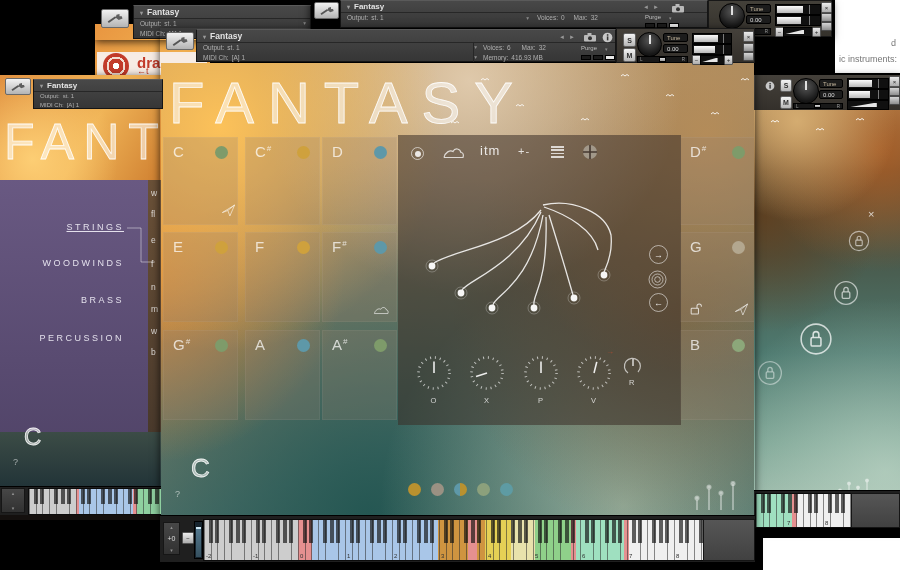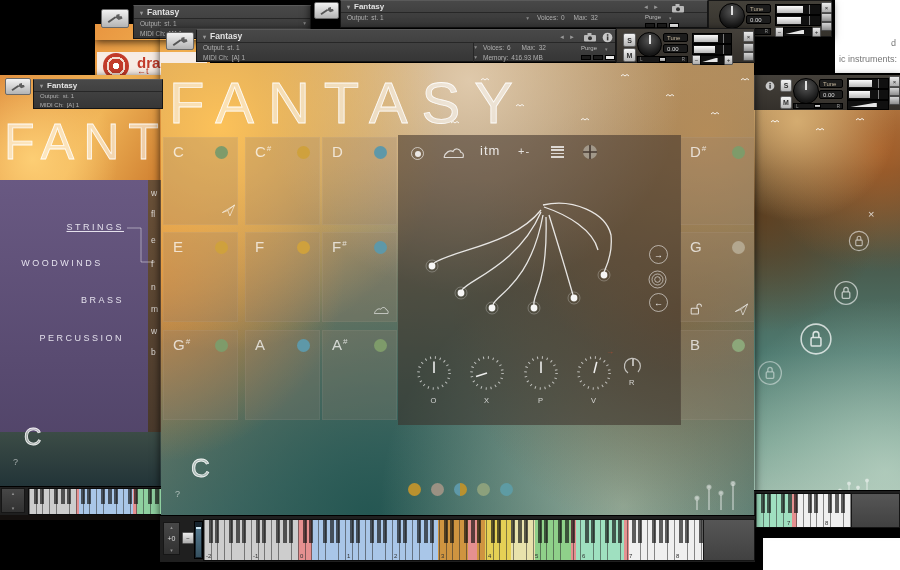--- a/index.html
+++ b/index.html
@@ -229,21 +229,21 @@
     <div class="art" style="left:0;top:0;width:163px;height:105px;background:
            radial-gradient(circle at 20% 80%,rgba(255,210,120,0.9),transparent 55%),
            linear-gradient(120deg,#e09040,#f0b457 55%,#cf7f30);">
       <span class="thin" style="position:absolute;left:4px;top:38px;font-size:50px;font-weight:100;letter-spacing:9px;white-space:nowrap;">FANTASY</span>
     </div>
 
     <div class="abs" style="left:0;top:105px;width:163px;height:252px;background:linear-gradient(rgba(112,95,140,0.92),rgba(88,74,114,0.92));"></div>
     <div class="abs" style="left:148px;top:105px;width:15px;height:252px;background:linear-gradient(#6b5138,#4a3a2c);"></div>
     <div id="lw-menu" class="abs" style="left:0;top:0;width:163px;height:445px;">
         <div class="menu-item" style="top: 147px; text-decoration: underline;">STRINGS</div>
-        <div class="menu-item" style="top: 183px; text-align: center;">WOODWINDS</div>
+        <div class="menu-item" style="top: 183px;">WOODWINDS</div>
         <div class="menu-item" style="top: 220px;">BRASS</div>
         <div class="menu-item" style="top: 258px;">PERCUSSION</div>
       </div>
     <svg class="abs" style="left:126px;top:146px;" width="34" height="46">
       <path d="M1,7 H15 V41 H29" stroke="rgba(255,255,255,0.45)" fill="none" stroke-width="1"></path>
     </svg>
     <div id="lw-list" class="abs" style="left:0;top:0;width:163px;height:445px;">
         <div class="clip-letter" style="top: 113px;">w</div>
         <div class="clip-letter" style="top: 134px;">fl</div>
         <div class="clip-letter" style="top: 160px;">e</div>

